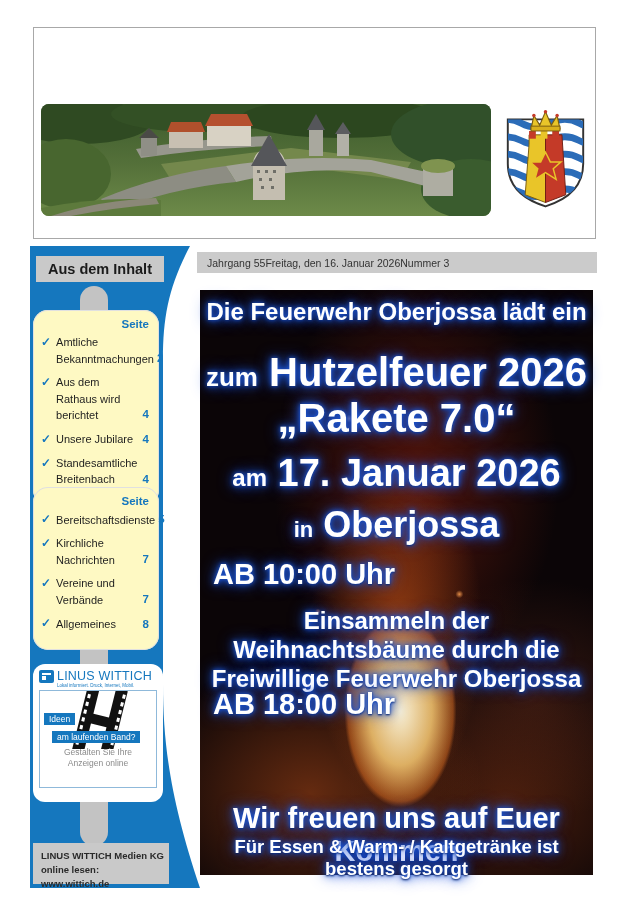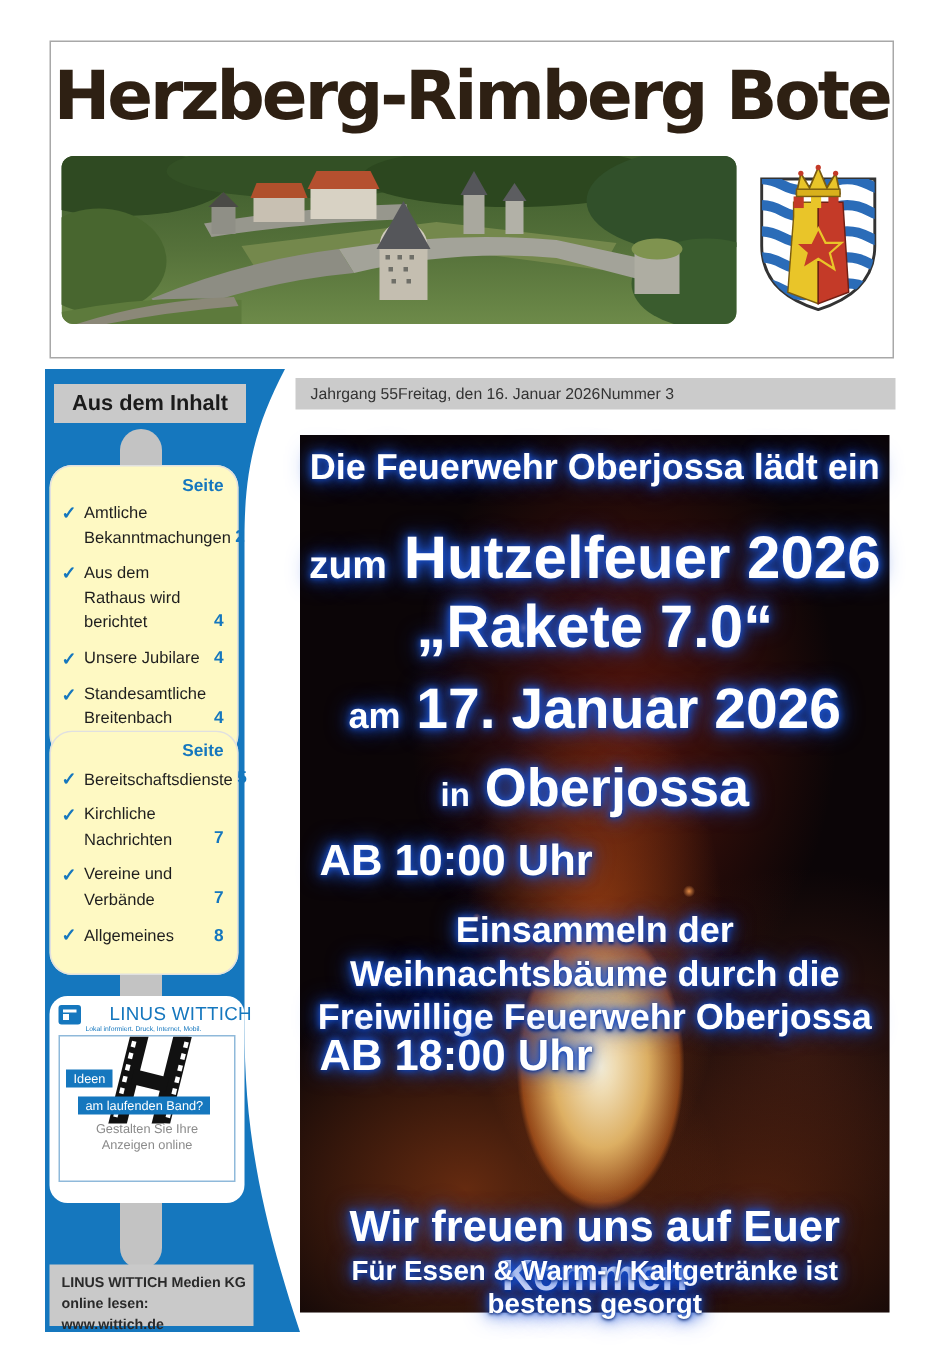--- a/index.html
+++ b/index.html
@@ -34,21 +34,21 @@
             box-shadow:0 0 0 1px #e0e0e0 inset;padding:8px 10px 10px 8px;box-sizing:border-box;}
   .toc-card .seite{text-align:right;font-size:11.5px;font-weight:bold;color:#1577be;margin-bottom:4px;}
   .toc-item{display:flex;align-items:flex-end;margin-bottom:7px;font-size:11px;color:#1e1e1e;}
   .toc-item .chk{color:#1577be;font-weight:bold;font-size:12px;margin-right:5px;align-self:flex-start;line-height:1.45;}
   .toc-item .lbl{flex:1;line-height:1.5;}
   .toc-item .pg{color:#1577be;font-weight:bold;font-size:11.5px;margin-left:3px;line-height:1.5;}
 
   
   .ad-card{position:absolute;left:33px;top:664px;width:130px;height:138px;background:#fff;
            border-radius:12px;padding:5px 6px;box-sizing:border-box;}
-  .ad-logo-row{display:flex;align-items:center;gap:19px;}
+  .ad-logo-row{display:flex;align-items:center;gap:3px;}
   .ad-logo-mark{width:15px;height:13px;background:#1577be;border-radius:2px;position:relative;flex:0 0 auto;}
   .ad-logo-mark:before{content:"";position:absolute;left:3px;top:3px;right:3px;height:2px;background:#fff;}
   .ad-logo-mark:after{content:"";position:absolute;left:3px;bottom:3px;width:4px;height:4px;background:#fff;}
   .ad-brand{font-size:12.5px;color:#1577be;letter-spacing:.2px;white-space:nowrap;}
   .ad-tagline{font-size:4.5px;color:#1577be;margin:0 0 2px 18px;white-space:nowrap;}
   .ad-inner{position:relative;border:1px solid #8fb9da;height:96px;overflow:hidden;}
   .chip{position:absolute;background:#1577be;color:#fff;font-size:8.5px;padding:1px 5px;}
   .chip1{left:4px;top:22px;}
   .chip2{left:12px;top:40px;}
   .ad-promo{position:absolute;left:0;top:56px;width:100%;text-align:center;
@@ -95,21 +95,20 @@
   .p-d2{top:440px;}
   .p-close{top:512px;font-size:29px;}
   .p-note{top:546px;font-size:18.5px;}
 </style>
 </head>
 <body>
 
 <div class="page">
 
   <header class="masthead">
-    <h1 class="mast-title">Herzberg-Rimberg Bote</h1>
 
     <div class="mast-row">
 
       <svg class="castle" viewBox="0 0 450 112" preserveAspectRatio="none">
         <defs>
           <linearGradient id="gr" x1="0" y1="0" x2="0" y2="1">
             <stop offset="0" stop-color="#3c5a2c"></stop>
               <stop offset="0.55" stop-color="#55713a"></stop>
               <stop offset="1" stop-color="#6d8a49"></stop>
           </linearGradient>

